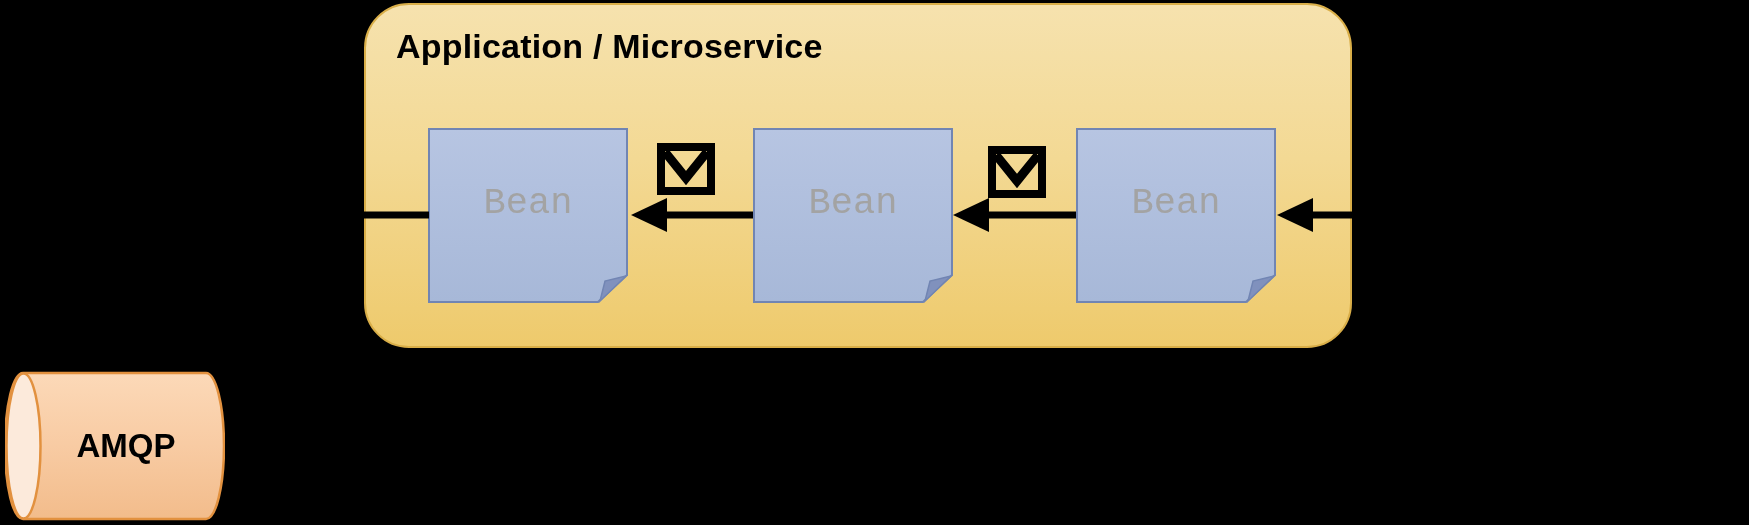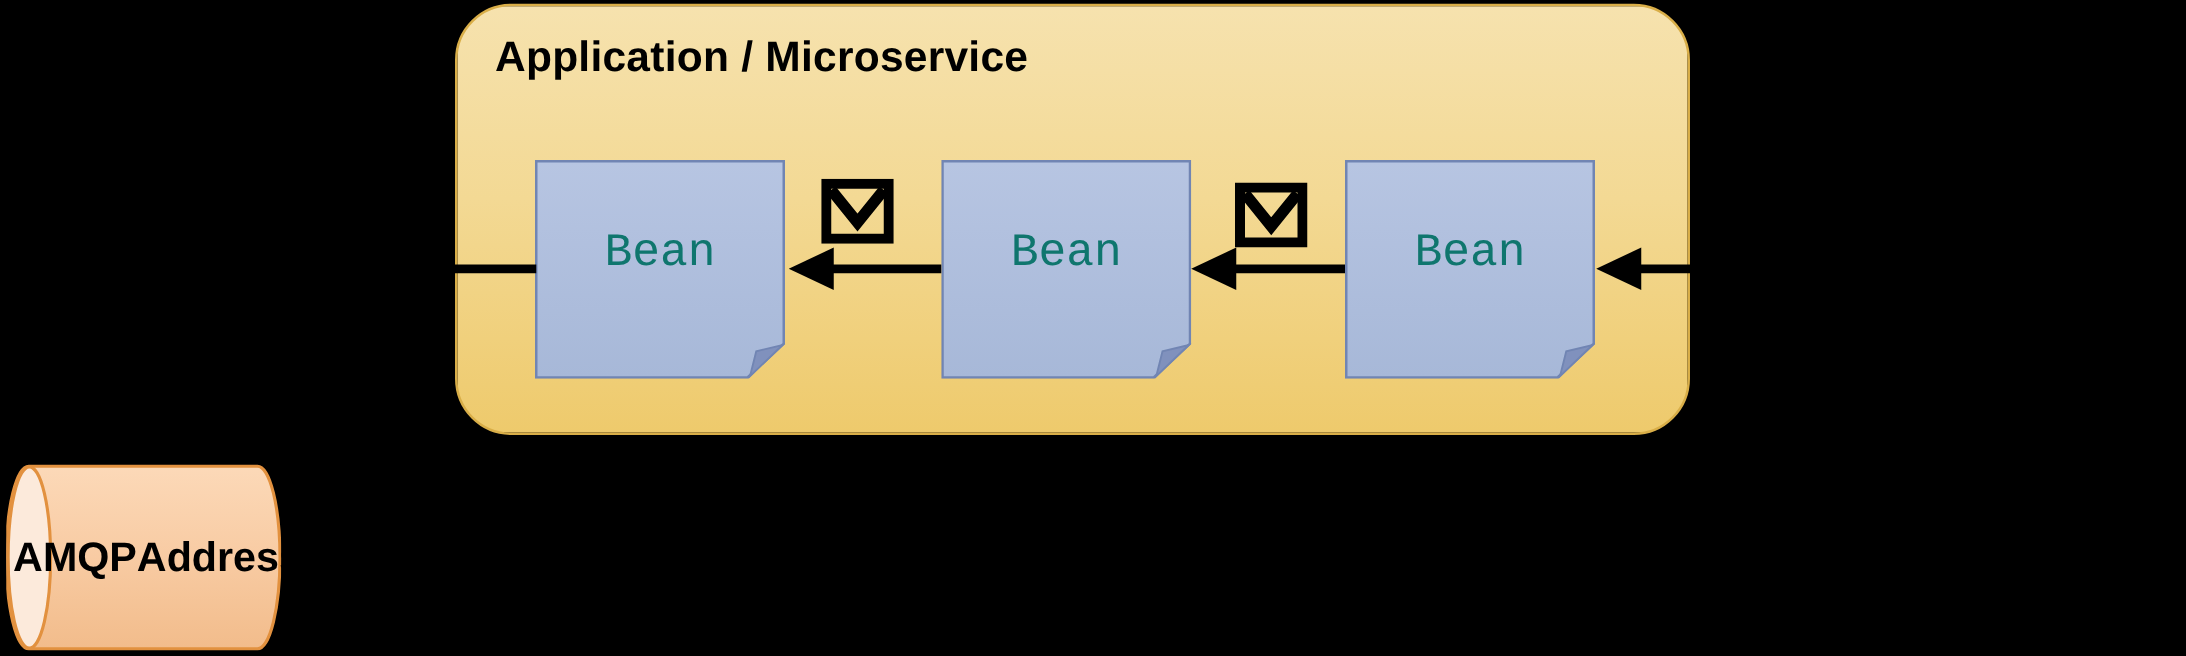--- a/index.html
+++ b/index.html
@@ -17,21 +17,21 @@
     position:absolute;left:30px;top:22px;
     font-size:34px;font-weight:600;color:#000;letter-spacing:0.2px;
     white-space:nowrap;
   }
   
   .bean{position:absolute;top:128px;width:200px;height:175px;}
   .bean svg{position:absolute;left:0;top:0;display:block;}
   .bean-label{
     position:absolute;left:0;top:0;width:100%;height:100%;
     display:flex;align-items:center;justify-content:center;
-    font-family:"Liberation Mono",monospace;font-size:37px;color:#0f766e;
+    font-family:"Liberation Mono",monospace;font-size:37px;color:#a3a3a3;
     transform:translateY(-13px);
   }
   .bean-1{left:428px;} .bean-2{left:753px;} .bean-3{left:1076px;}
   
   .envelope{position:absolute;width:58px;height:52px;}
   .envelope-1{left:657px;top:143px;}
   .envelope-2{left:988px;top:146px;}
   
   .arrow-layer{position:absolute;left:0;top:0;width:1749px;height:525px;}
   
@@ -133,18 +133,17 @@
           <stop offset="0" stop-color="#fcd9b8"></stop>
             <stop offset="0.5" stop-color="#f8cba3"></stop>
           <stop offset="1" stop-color="#f2bc8b"></stop>
         </linearGradient>
       </defs>
       <path d="M18,2 L201,2 A18,73 0 0 1 201,148 L18,148 A18,73 0 0 1 18,2 Z" fill="url(#cylGrad1)" stroke="#e2913f" stroke-width="2.5"></path>
       <ellipse cx="18.5" cy="75" rx="17" ry="72.5" fill="#fceadb" stroke="#e2913f" stroke-width="2.5"></ellipse>
     </svg>
     <div class="cyl-label">
       <span>AMQP</span>
-      <span>Address</span>
     </div>
   </div>
 
 
 </div>
 
 </body></html>

